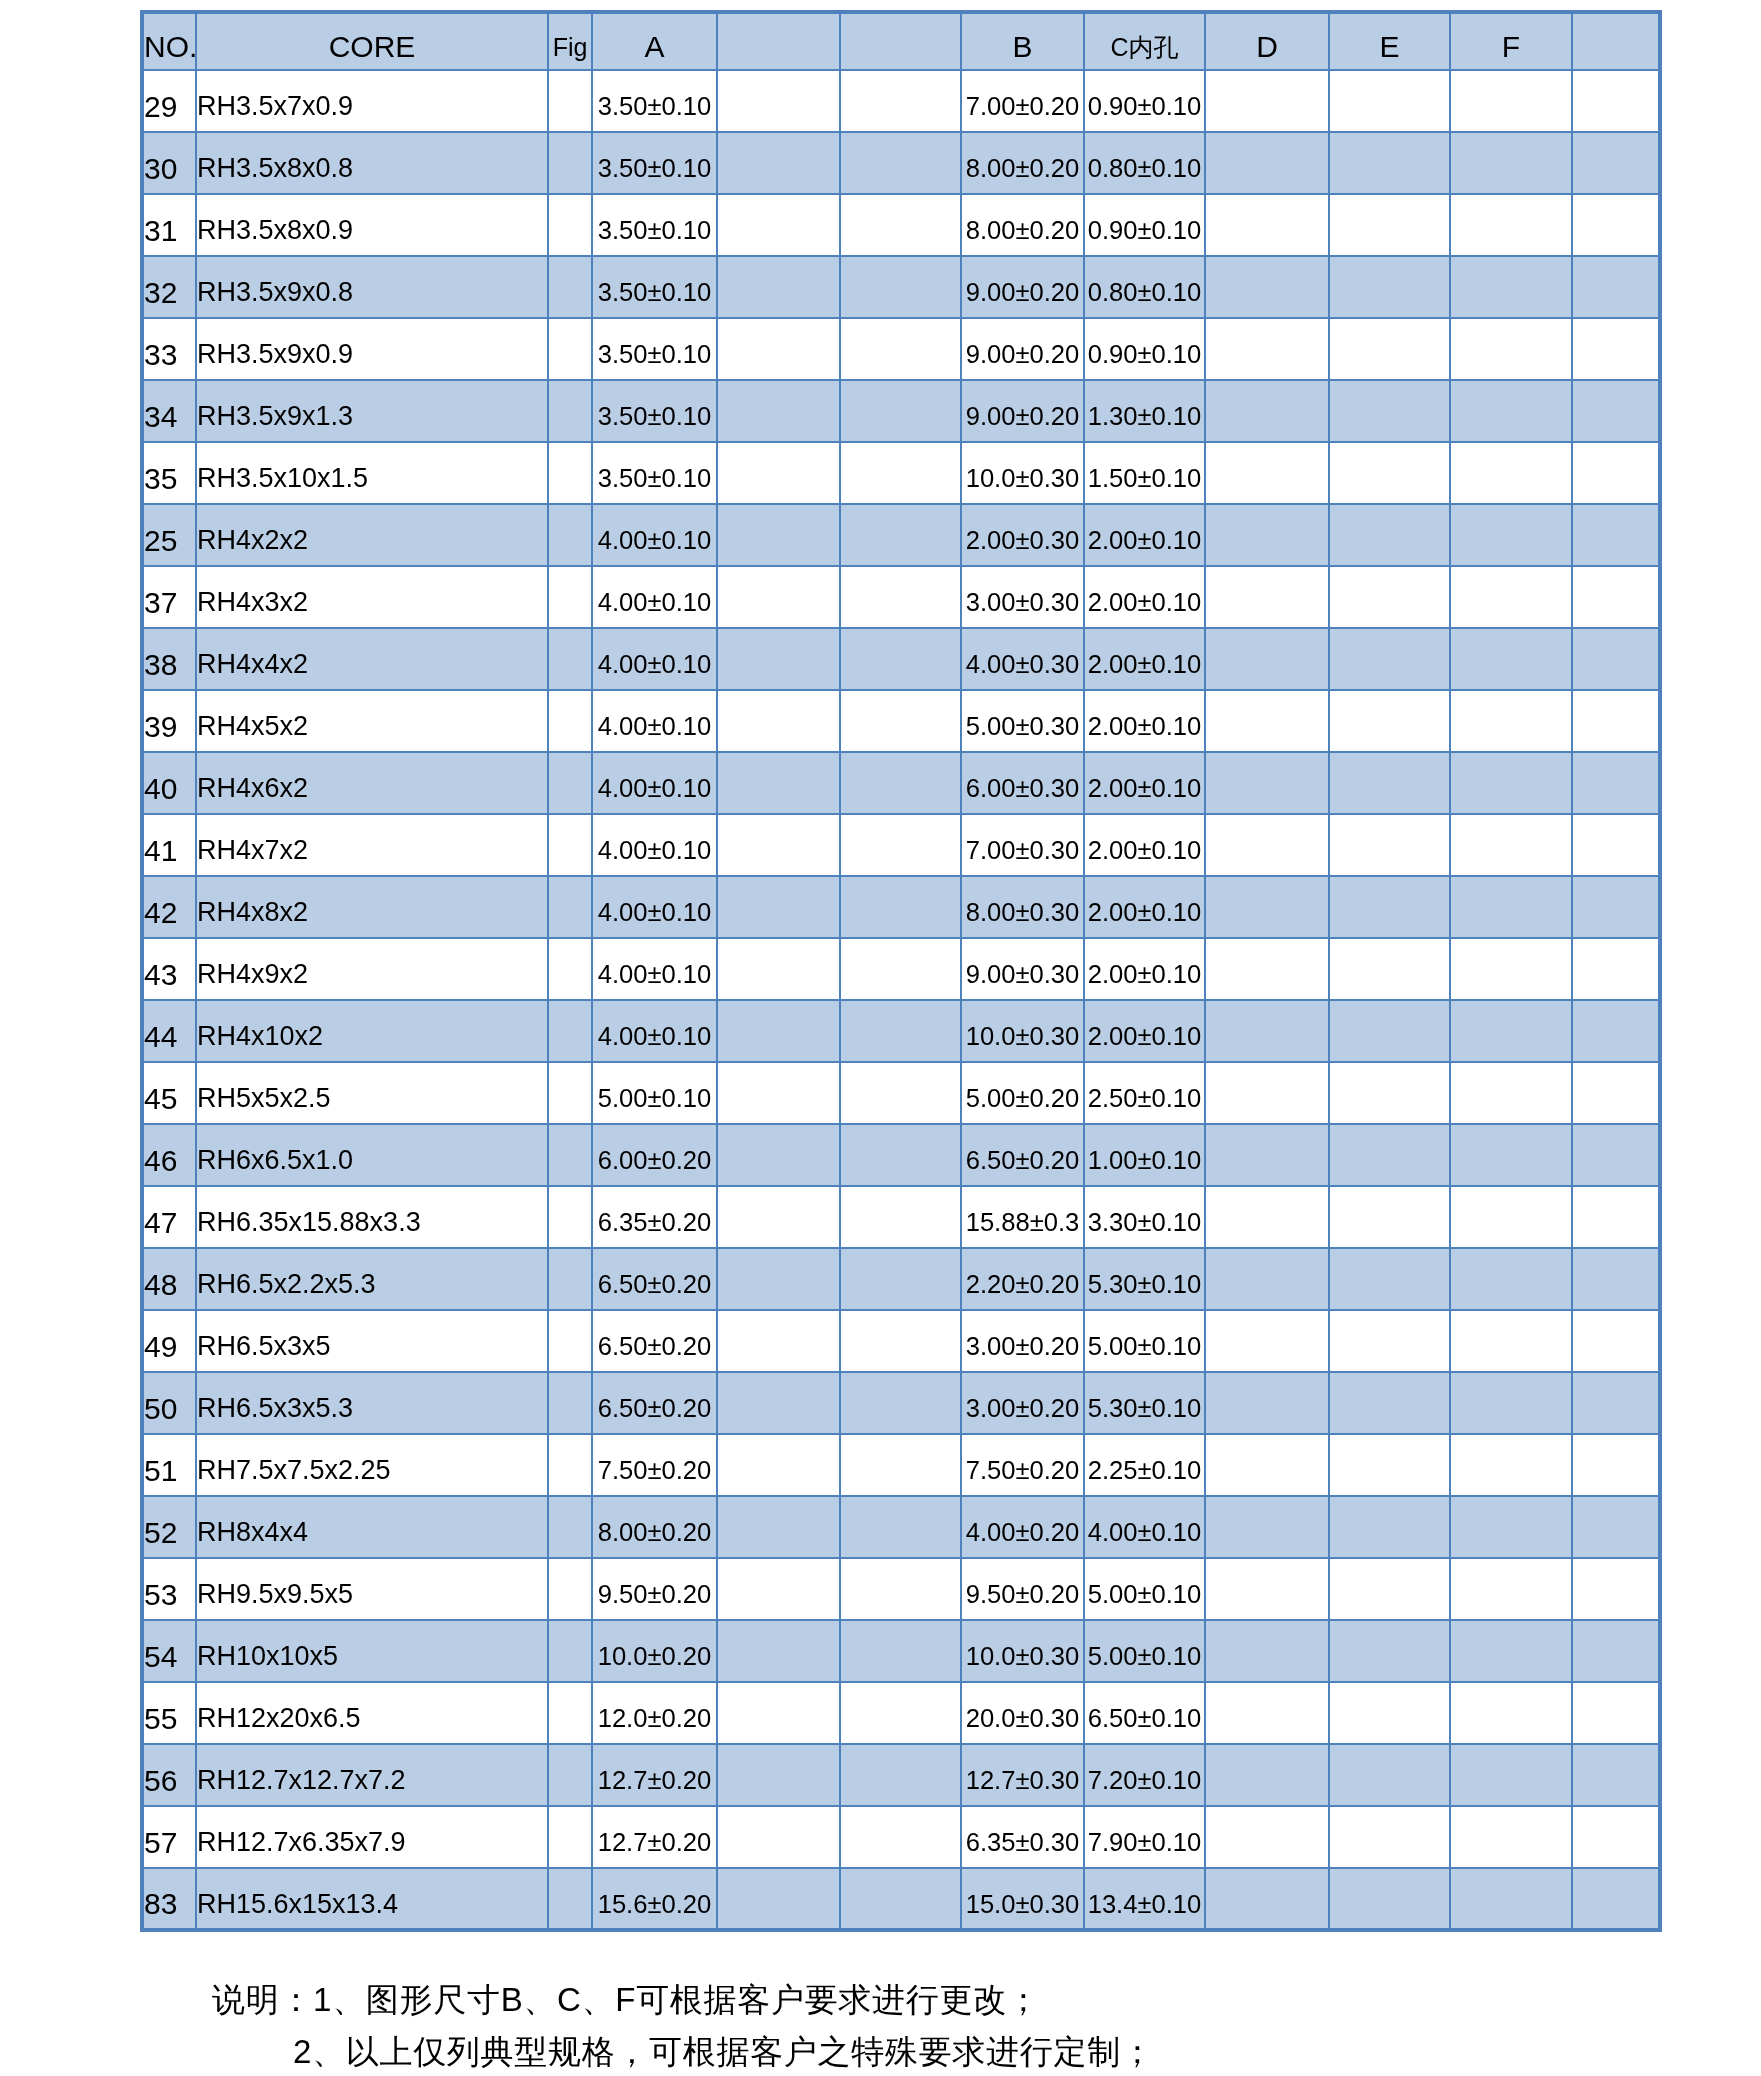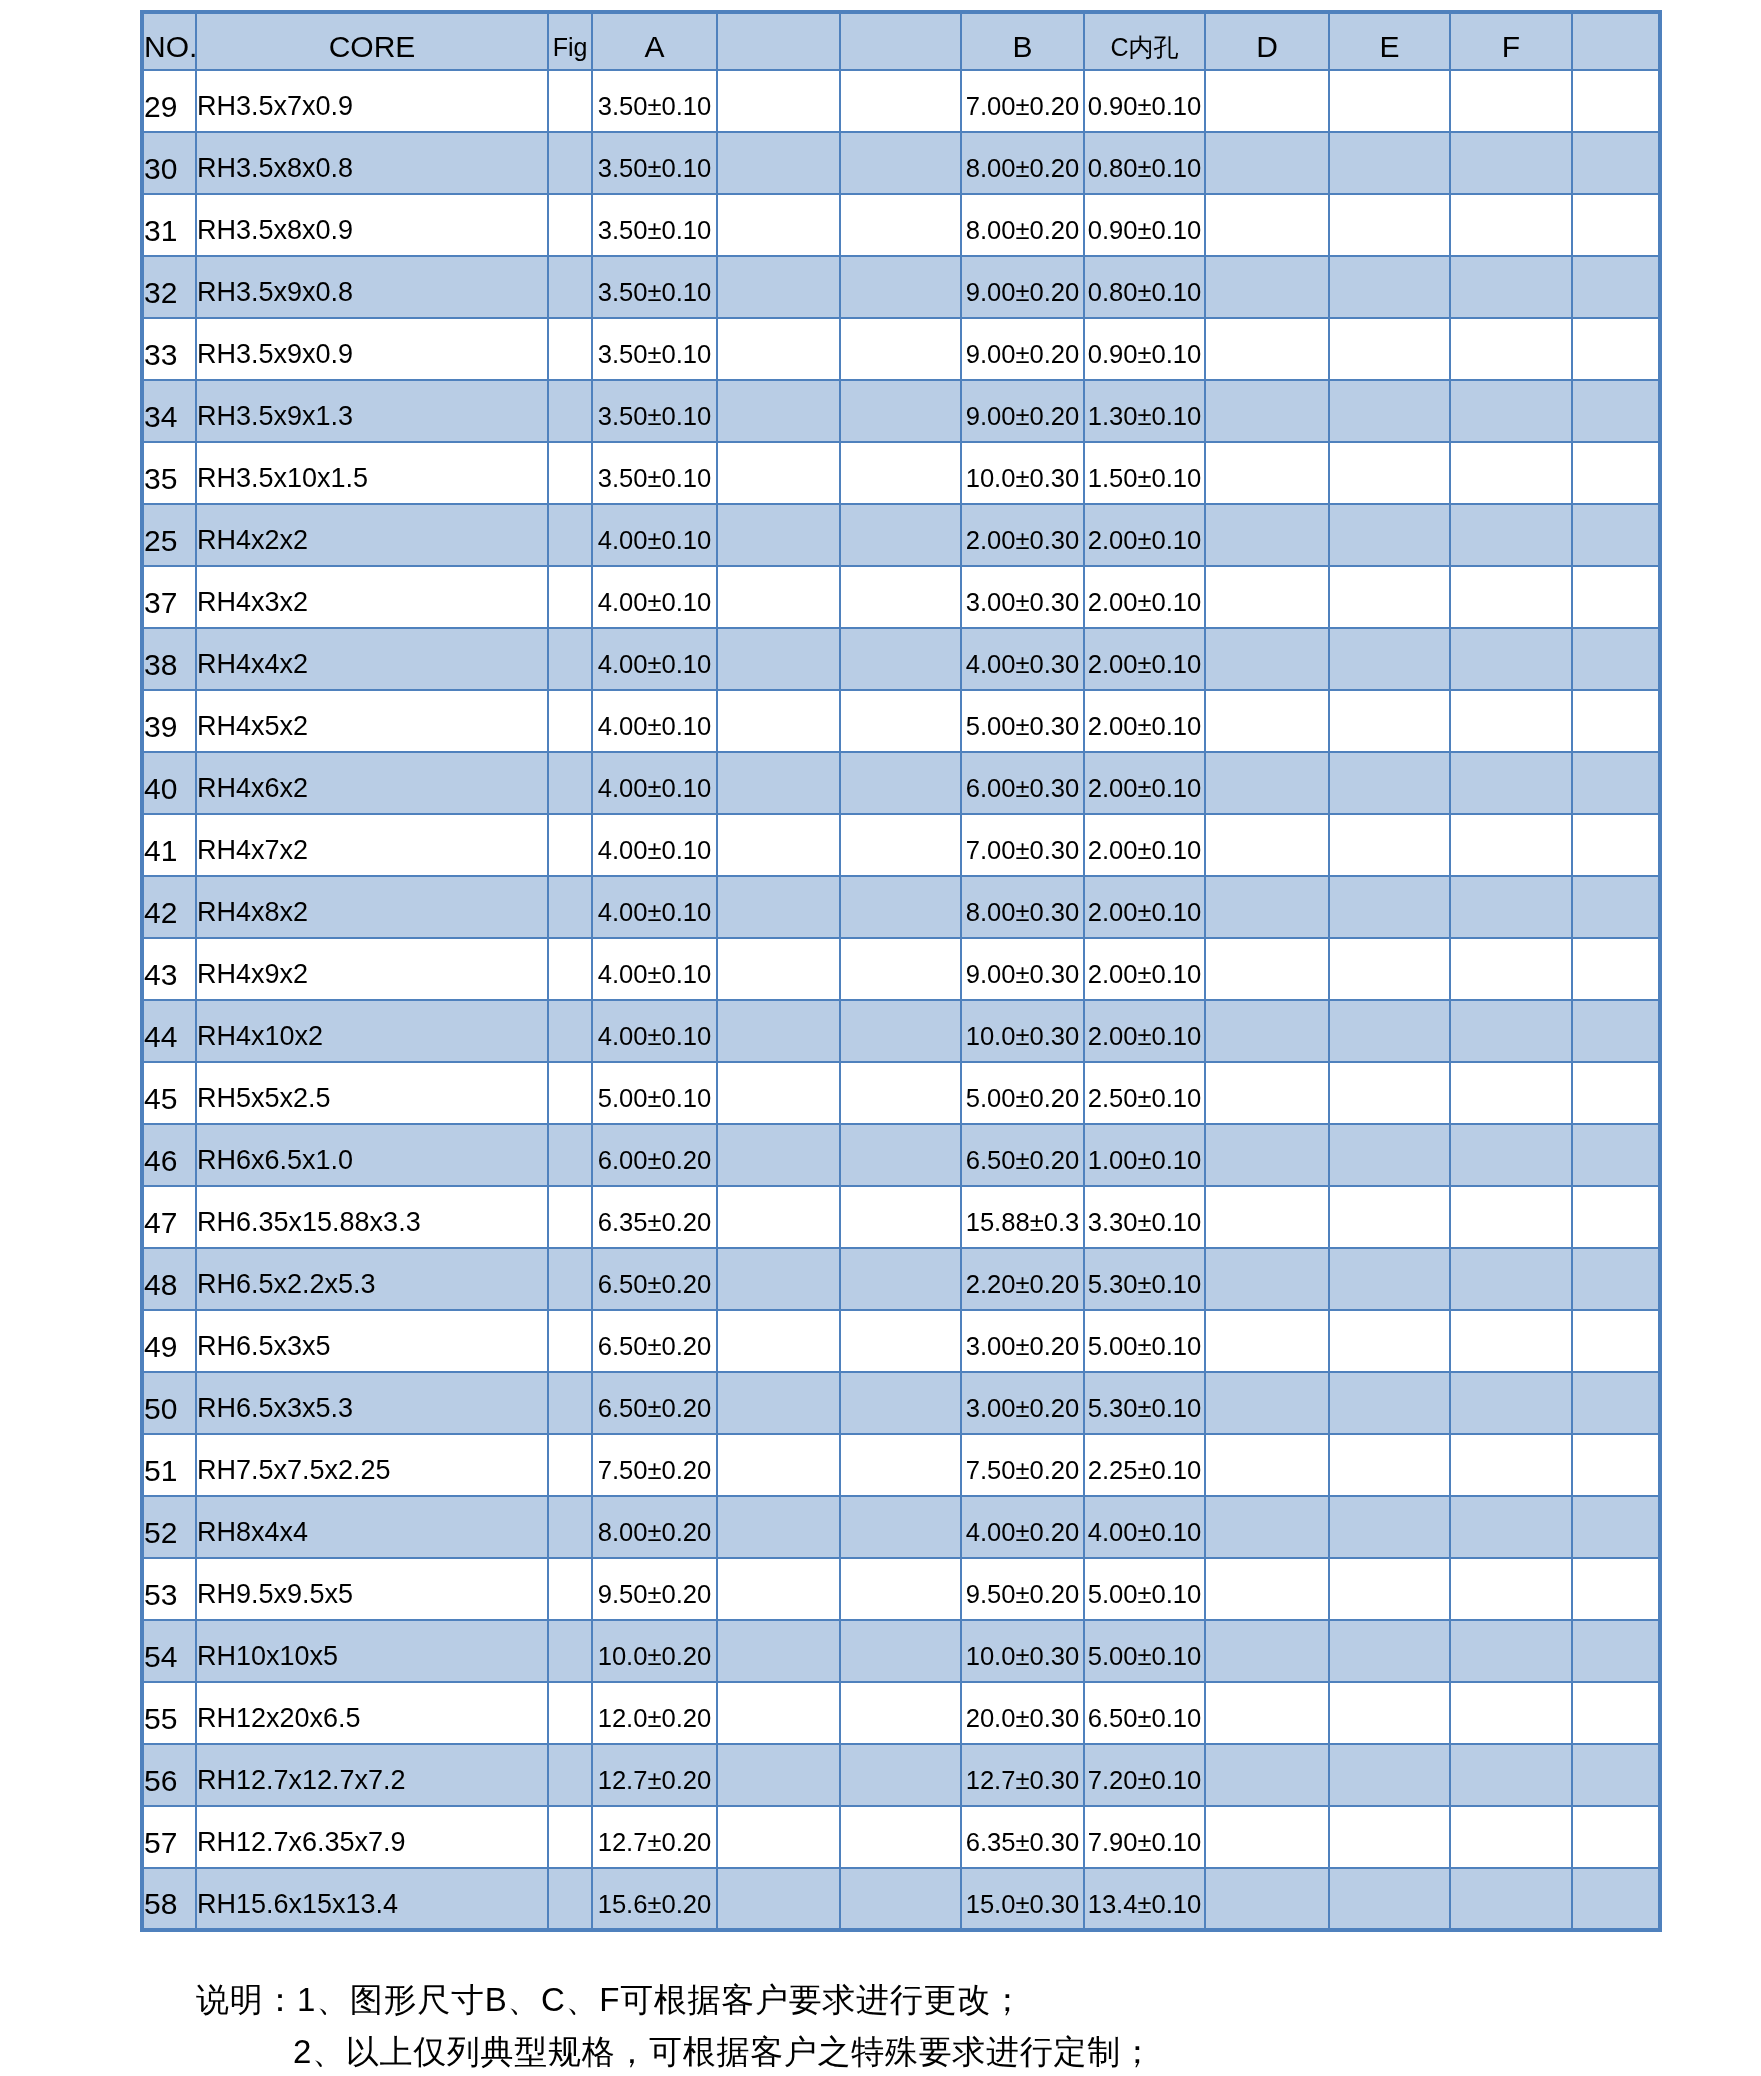--- a/index.html
+++ b/index.html
@@ -43,21 +43,21 @@
   td.c-num  { text-align:center; font-size:25.6px; }
   td.c-blank { }
 
   .note {
     position:absolute;
     font-size:33px;
     letter-spacing:0.7px;
     color:#000;
     white-space:nowrap;
   }
-  .note-1 { left:196px; top:1978px; }
+  .note-1 { left:212px; top:1978px; }
   .note-2 { left:293px; top:2030px; }
 </style>
 </head>
 <body>
 
 <div class="page">
 
   <table class="spec">
     <colgroup>
       <col style="width:54px">
@@ -490,21 +490,21 @@
           <td class="c-blank"></td>
           <td class="c-blank"></td>
           <td class="c-num">6.35±0.30</td>
           <td class="c-num">7.90±0.10</td>
           <td class="c-blank"></td>
           <td class="c-blank"></td>
           <td class="c-blank"></td>
           <td class="c-blank"></td>
         </tr>
         <tr class="alt">
-          <td class="c-no">58</td>
+          <td class="c-no">83</td>
           <td class="c-core">RH15.6x15x13.4</td>
           <td class="c-blank"></td>
           <td class="c-num">15.6±0.20</td>
           <td class="c-blank"></td>
           <td class="c-blank"></td>
           <td class="c-num">15.0±0.30</td>
           <td class="c-num">13.4±0.10</td>
           <td class="c-blank"></td>
           <td class="c-blank"></td>
           <td class="c-blank"></td>

